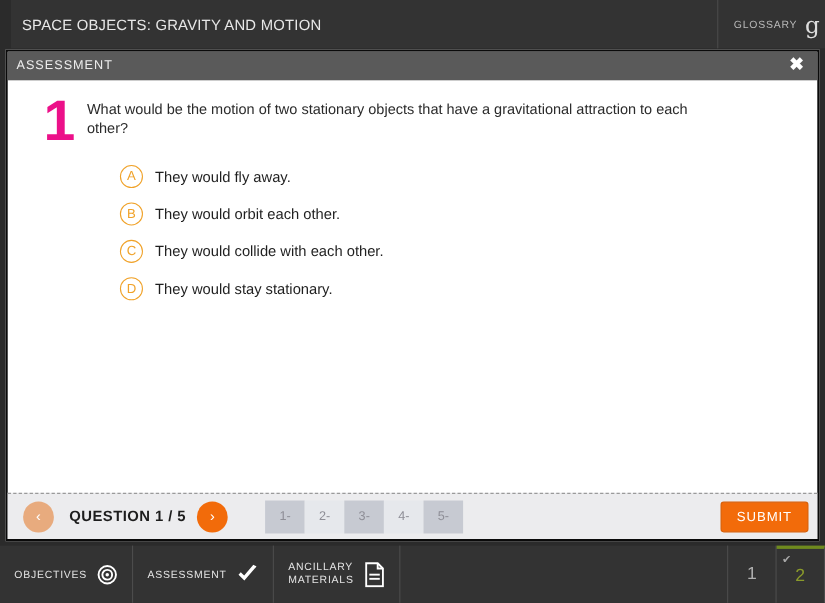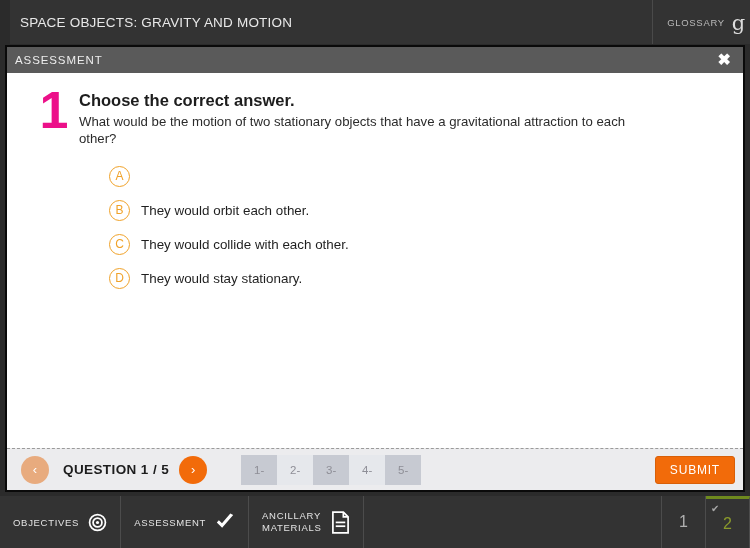--- a/index.html
+++ b/index.html
@@ -232,29 +232,29 @@
   <div class="panel-titlebar">
     <span class="panel-title">ASSESSMENT</span>
     <span class="panel-close">✖</span>
   </div>
 
   <div class="q-body">
 
     <div class="q-row">
       <div class="q-number">1</div>
       <div class="q-texts">
-        <div class="q-prompt">Choose the correct answer.</div>
         <div class="q-stem">What would be the motion of two stationary objects that have a gravitational attraction to each other?</div>
       </div>
     </div>
 
     <div class="choices">
 
       <div class="choice">
         <span class="choice-bubble">A</span>
+        <span class="choice-text">They would fly away.</span>
       </div>
 
       <div class="choice">
         <span class="choice-bubble">B</span>
         <span class="choice-text">They would orbit each other.</span>
       </div>
 
       <div class="choice">
         <span class="choice-bubble">C</span>
         <span class="choice-text">They would collide with each other.</span>

